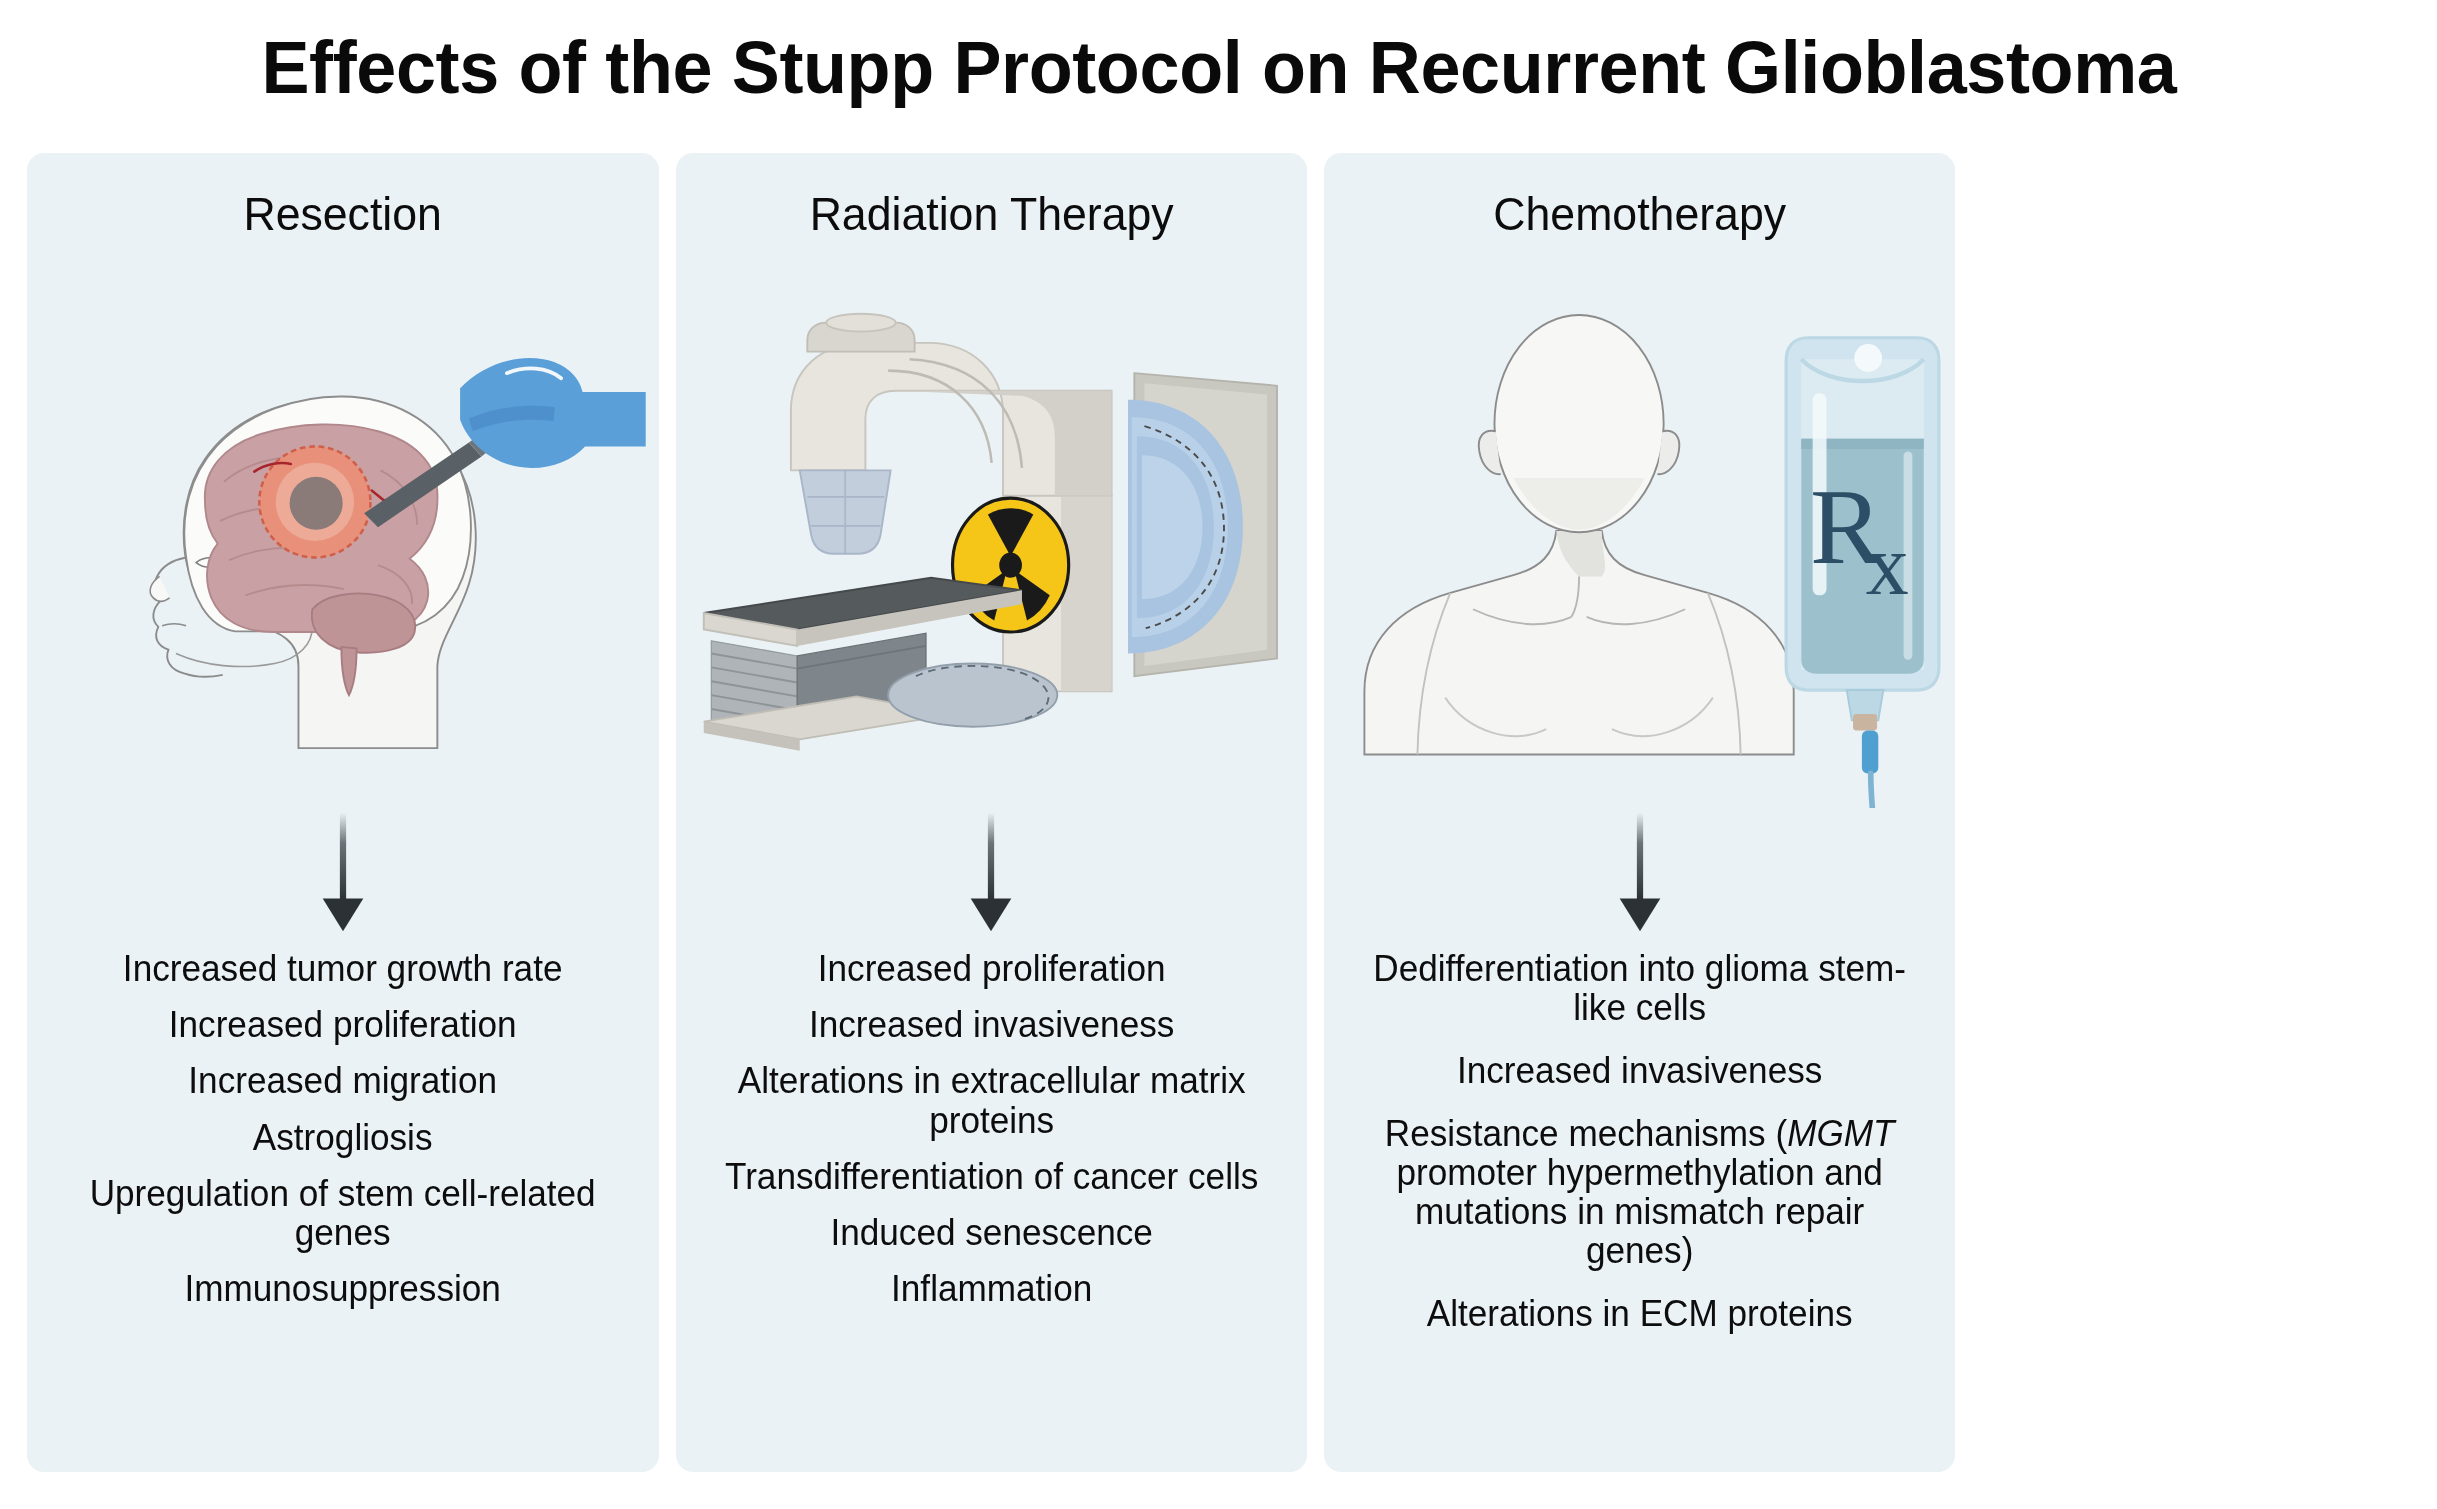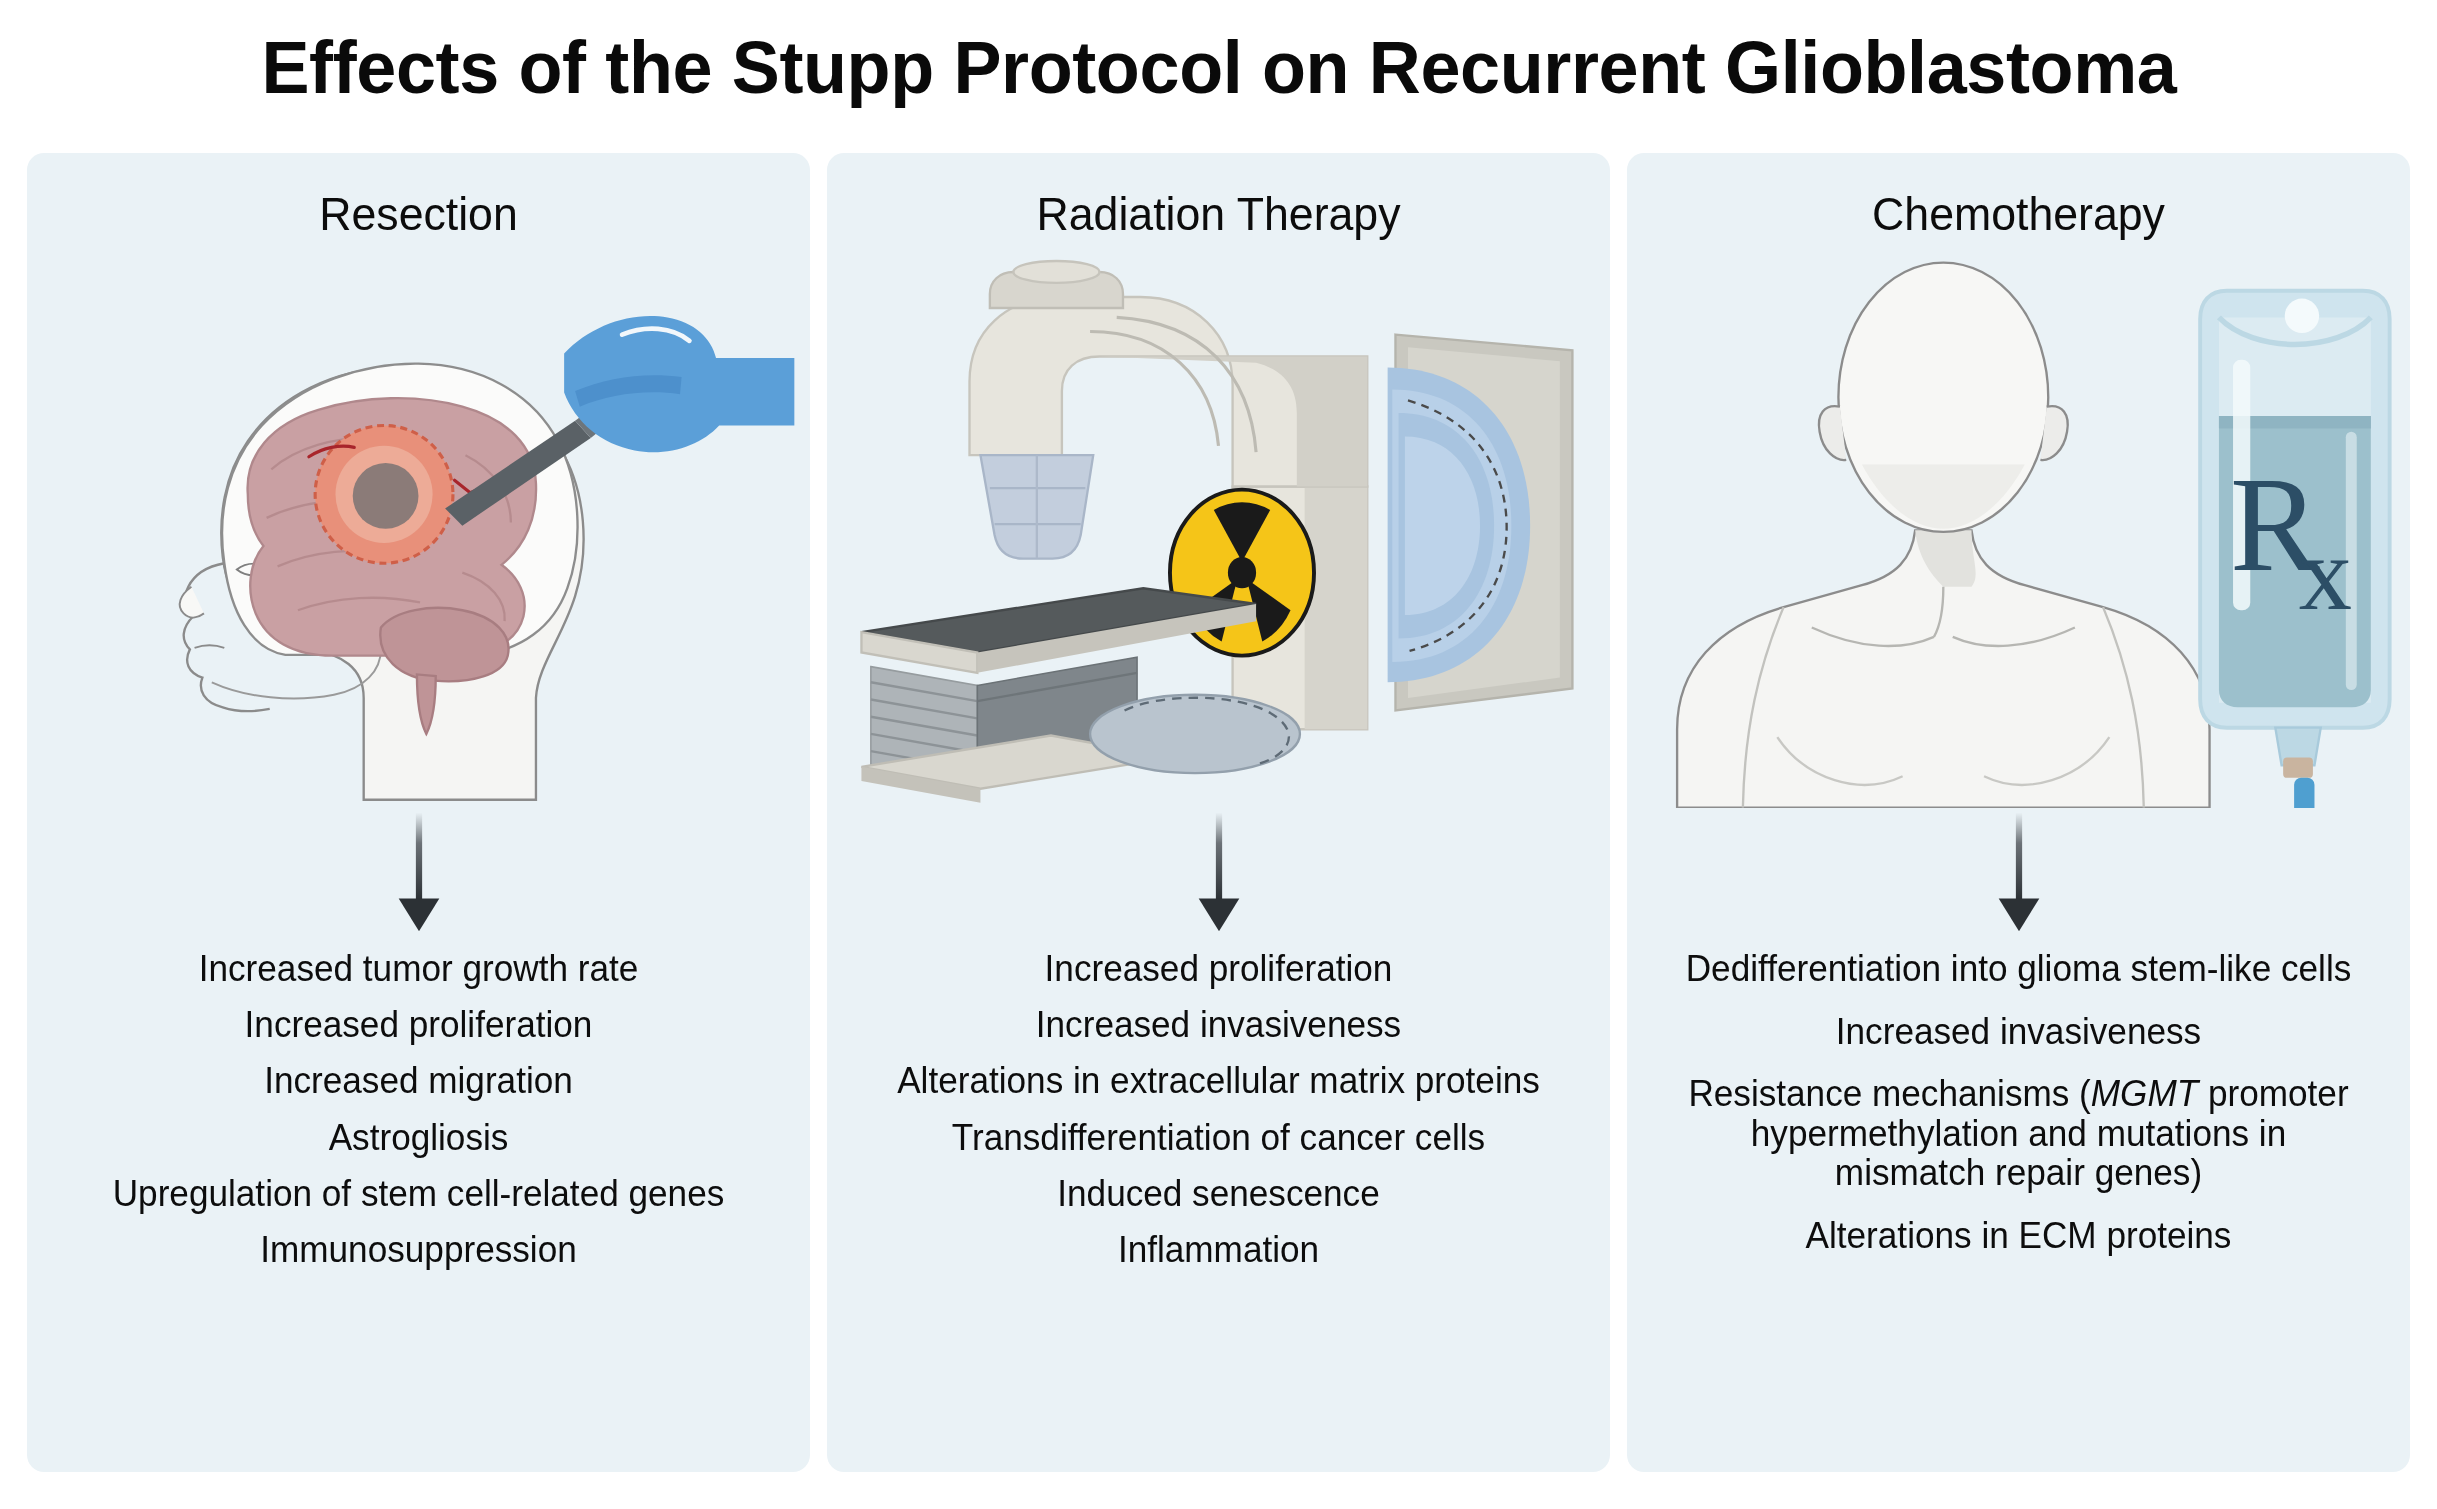--- a/index.html
+++ b/index.html
@@ -17,21 +17,21 @@
     display:flex;align-items:center;justify-content:center;
     font-size:75px;font-weight:bold;color:#0a0a0a;
     letter-spacing:-0.4px;
     transform:scaleX(0.96);transform-origin:center;
     white-space:nowrap;
   }
 
   
   .panels{
     position:absolute;left:27.4px;top:153px;
-    width:2383px;height:1319px;
+    width:1928px;height:1319px;
     display:flex;gap:17px;
   }
   .panel{
     position:relative;
     flex:1 1 0;
     background:#eaf2f6;
     border-radius:17px;
     overflow:hidden;
   }
 

